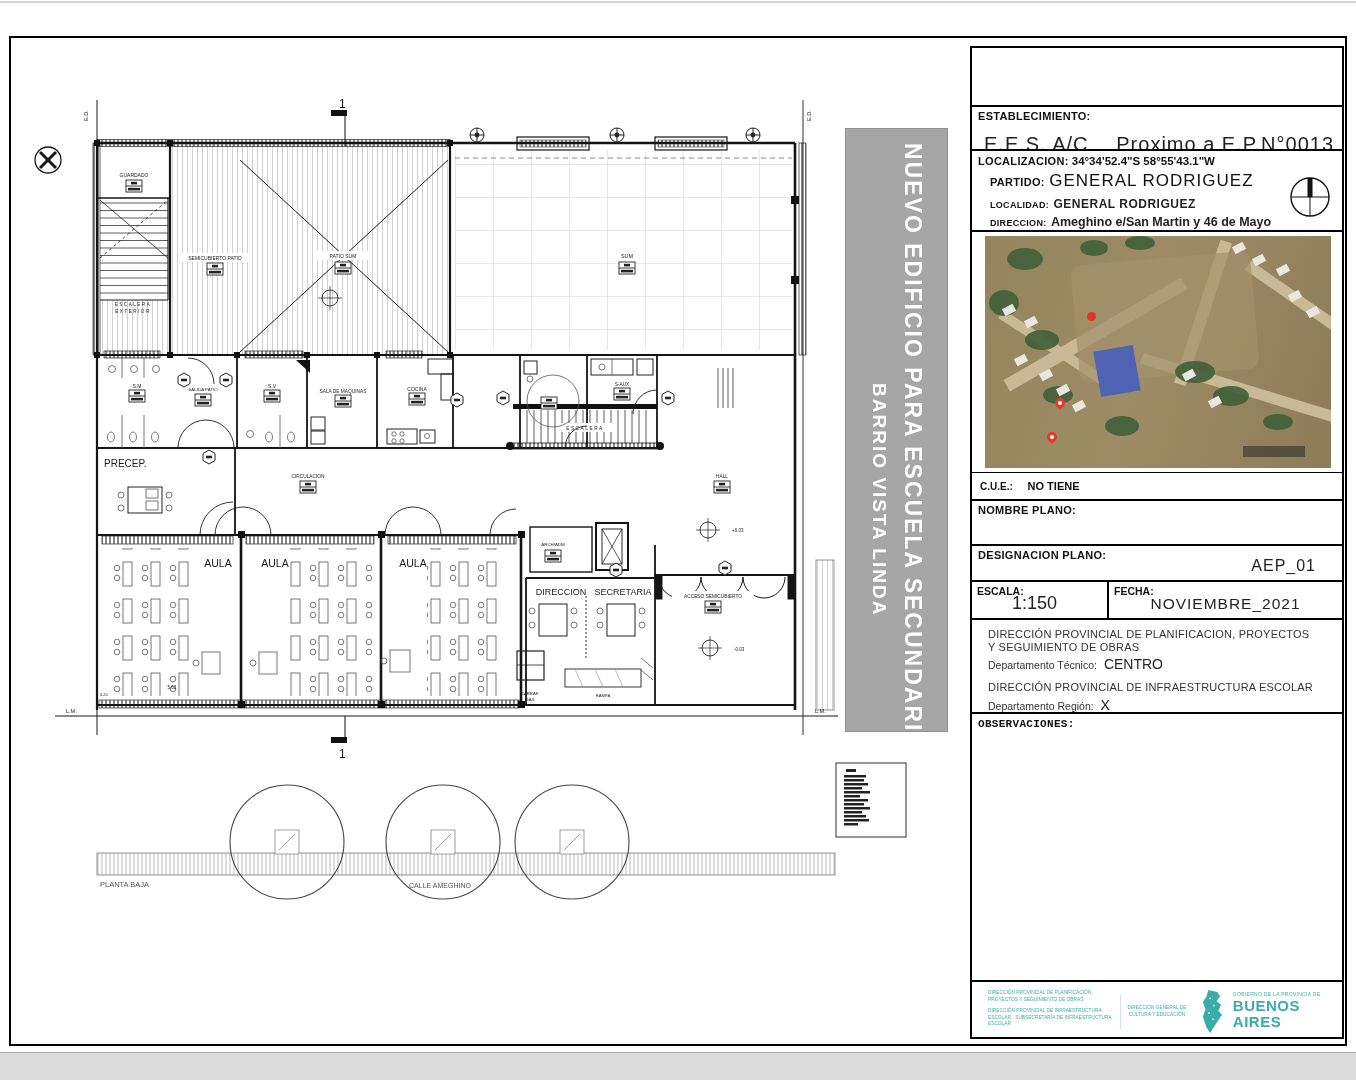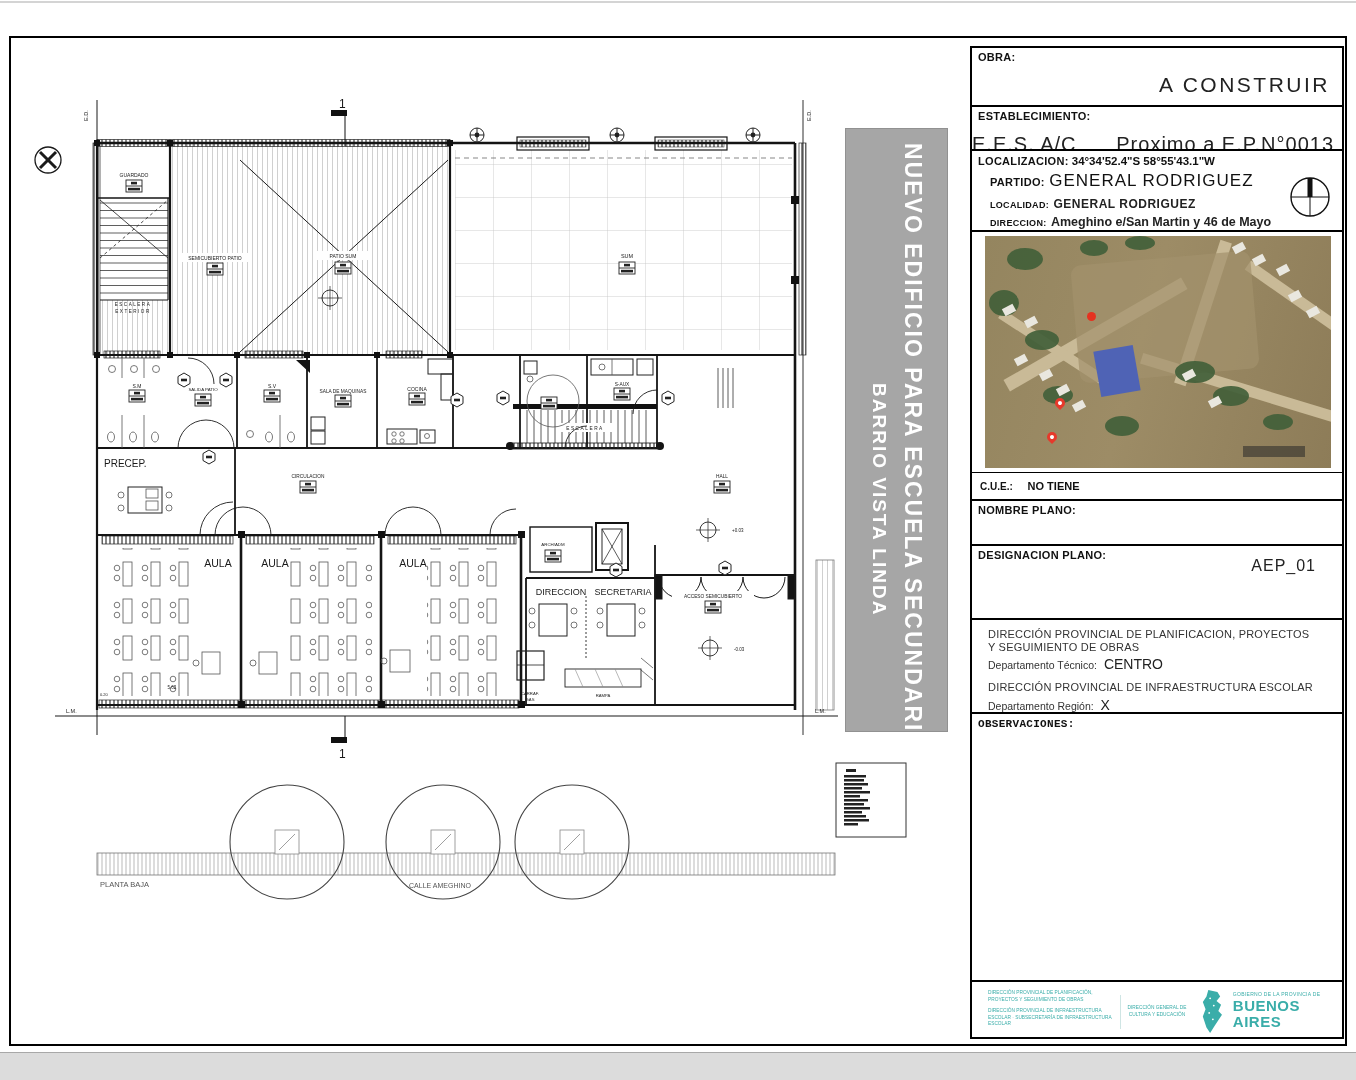--- a/index.html
+++ b/index.html
@@ -29,21 +29,21 @@
   .r-sat{top:182px;height:242px;border-top:2px solid #000;}
   .r-cue{top:424px;height:27px;border-top:1px solid #000;}
   .r-nom{top:451px;height:45px;border-top:2px solid #000;}
   .r-des{top:496px;height:36px;border-top:2px solid #000;}
   .r-ef{top:532px;height:38px;border-top:2px solid #000;}
   .r-dir{top:570px;height:94px;border-top:2px solid #000;}
   .r-obs{top:664px;height:265px;border-top:2px solid #000;}
   .r-foot{top:932px;height:61px;border-top:2px solid #000;}
   .row .tag-label{position:absolute;left:6px;top:3px;}
   .obra-val{position:absolute;right:12px;bottom:8px;font-size:21px;letter-spacing:2.5px;color:#222;}
-  .est-val{position:absolute;left:0;right:8px;bottom:5px;display:flex;justify-content:space-between;font-size:20px;letter-spacing:1px;color:#222;}
+  .est-val{position:absolute;left:12px;right:8px;bottom:5px;display:flex;justify-content:space-between;font-size:20px;letter-spacing:1px;color:#222;}
   .loc-line1{position:absolute;left:6px;top:4px;font-size:11px;}
   .loc-line1 .val{font-size:11.5px;font-weight:bold;}
   .loc-line2{position:absolute;left:18px;top:20px;}
   .loc-line2 .val{font-size:17px;letter-spacing:1px;}
   .loc-line3{position:absolute;left:18px;top:43px;}
   .loc-line3 .lb{font-size:9px;}
   .loc-line3 .val{font-size:12px;letter-spacing:.5px;font-weight:bold;color:#222;}
   .loc-line4{position:absolute;left:18px;top:61px;}
   .loc-line4 .lb{font-size:9px;}
   .loc-line4 .val{font-size:12.5px;font-weight:bold;color:#222;}
@@ -477,24 +477,20 @@
     <text x="100" y="696" font-size="4" fill="#333">0.20</text>
   </svg>
 
   <div class="banner">
     <div class="l1">NUEVO EDIFICIO PARA ESCUELA SECUNDARIA</div>
     <div class="l2">BARRIO VISTA LINDA</div>
   </div>
 
   <div class="tb">
 
-    <div class="row r-obra">
-      <span class="lb tag-label">OBRA:</span>
-      <span class="obra-val">A CONSTRUIR</span>
-    </div>
 
     <div class="row r-est">
       <span class="lb tag-label">ESTABLECIMIENTO:</span>
       <div class="est-val">
         <span>E.E.S. A/C</span>
         <span>Proximo a E.P.N°0013</span>
       </div>
     </div>
 
     <div class="row r-loc">
@@ -570,20 +566,30 @@
 
     <div class="row r-nom">
       <span class="lb tag-label">NOMBRE PLANO:</span>
     </div>
 
     <div class="row r-des">
       <span class="lb tag-label">DESIGNACION PLANO:</span>
       <span class="des-val">AEP_01</span>
     </div>
 
+    <div class="row r-ef">
+      <div class="ef-cell-l">
+        <span class="ef-lb">ESCALA:</span>
+        <span class="esc-val">1:150</span>
+      </div>
+      <div class="ef-cell-r">
+        <span class="ef-lb">FECHA:</span>
+        <span class="fec-val">NOVIEMBRE_2021</span>
+      </div>
+    </div>
 
     <div class="row r-dir">
       <div class="dir-block">
         <div class="dir-l1">DIRECCIÓN PROVINCIAL DE PLANIFICACION, PROYECTOS</div>
         <div class="dir-l1">Y SEGUIMIENTO DE OBRAS</div>
         <div class="dir-dep">
           <span>Departamento Técnico:</span>
           <span class="big">CENTRO</span>
         </div>
         <div class="dir-l1 dir-b2">DIRECCIÓN PROVINCIAL DE INFRAESTRUCTURA ESCOLAR</div>

